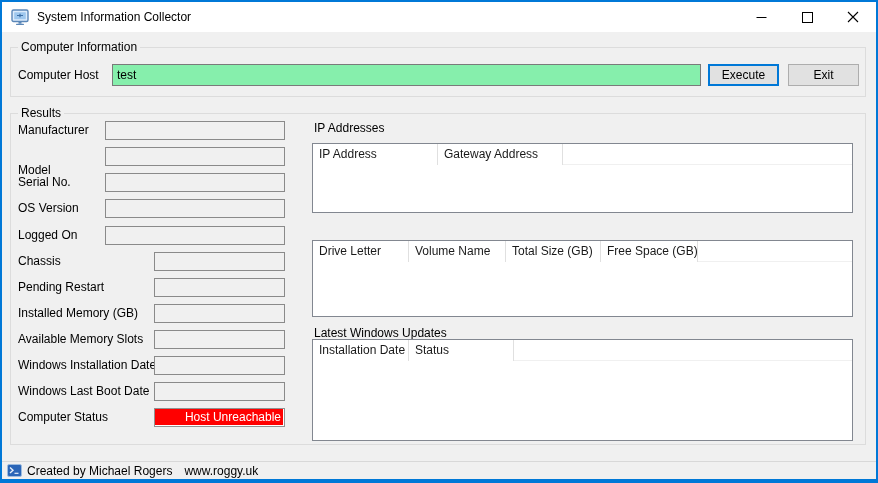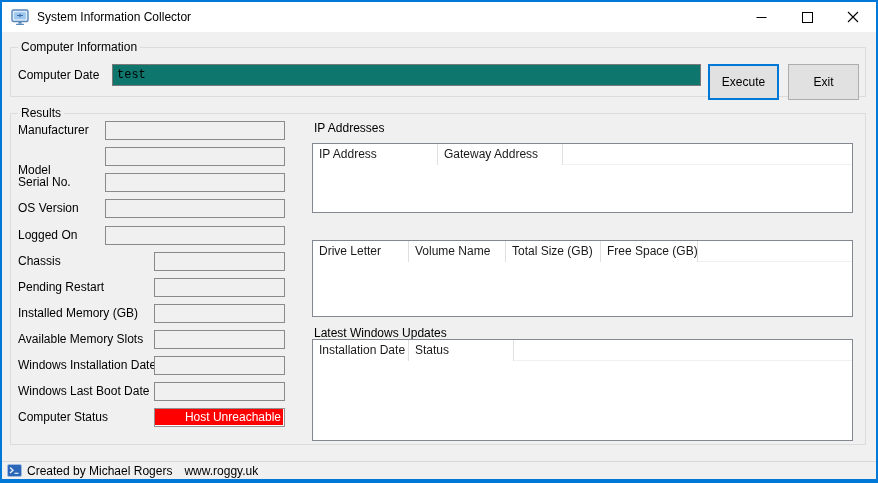--- a/index.html
+++ b/index.html
@@ -18,22 +18,22 @@
   .cap-btn svg { display:block; }
 
   
   .group { position:absolute; border:1px solid #dcdcdc; }
   .group-label { position:absolute; top:-8px; left:7px; background:#f0f0f0; padding:0 3px; font-size:12px; color:#000; white-space:nowrap; }
   .group-ci { left:10px; top:47px; width:856px; height:50px; }
   .group-results { left:10px; top:113px; width:856px; height:332px; }
 
   
   .cn-label { position:absolute; left:7px; top:16px; height:22px; line-height:22px; }
-  .cn-input { position:absolute; left:101px; top:16px; width:589px; height:22px; border:1px solid #7a7a7a; background:#0f766e; font-family:Liberation Mono, monospace; font-size:12px; padding:0 4px; color:#000; outline:none; }
-  .btn { position:absolute; top:16px; width:71px; height:36px; background:#e1e1e1; font-family:"Liberation Sans",sans-serif; font-size:12px; color:#000; text-align:center; cursor:default; }
+  .cn-input { position:absolute; left:101px; top:16px; width:589px; height:22px; border:1px solid #7a7a7a; background:#86efac; font-family:Liberation Sans, sans-serif; font-size:12px; padding:0 4px; color:#000; outline:none; }
+  .btn { position:absolute; top:16px; width:71px; height:22px; background:#e1e1e1; font-family:"Liberation Sans",sans-serif; font-size:12px; color:#000; text-align:center; cursor:default; }
   .btn-execute { left:697px; border:2px solid #0078d7; }
   .btn-exit { left:777px; border:1px solid #adadad; }
 
   
   .field-label { position:absolute; left:7px; height:19px; line-height:19px; white-space:nowrap; }
   .field-box { position:absolute; height:19px; border:1px solid #8a8a8a; background:#f0f0f0; line-height:17px; padding:0 3px; overflow:hidden; white-space:nowrap; }
   .field-box.wide { left:94px; width:180px; }
   .field-box.narrow { left:143px; width:131px;text-align:right; }
   .field-box.status-error { background:#ff0000; color:#ffffff; border-color:#919191; box-shadow:inset -1px -1px 0 #ffffff; }
 
@@ -78,21 +78,21 @@
       <button class="cap-btn">
         <svg width="12" height="12" viewBox="0 0 12 12">
             <path d="M1 1l10 10M11 1l-10 10" stroke="#000" stroke-width="1.1"></path>
           </svg>
       </button>
     </div>
   </div>
 
   <div class="group group-ci">
     <span class="group-label">Computer Information</span>
-    <span class="cn-label">Computer Date</span>
+    <span class="cn-label">Computer Host</span>
     <input class="cn-input" type="text" value="test" style="">
     <button class="btn btn-execute">Execute</button>
     <button class="btn btn-exit">Exit</button>
   </div>
 
   <div class="group group-results" id="results-group">
     <span class="group-label">Results</span>
 
   <span class="field-label" style="top: 7px;">Manufacturer</span>
   <div class="field-box wide" style="top: 7px;"></div>

